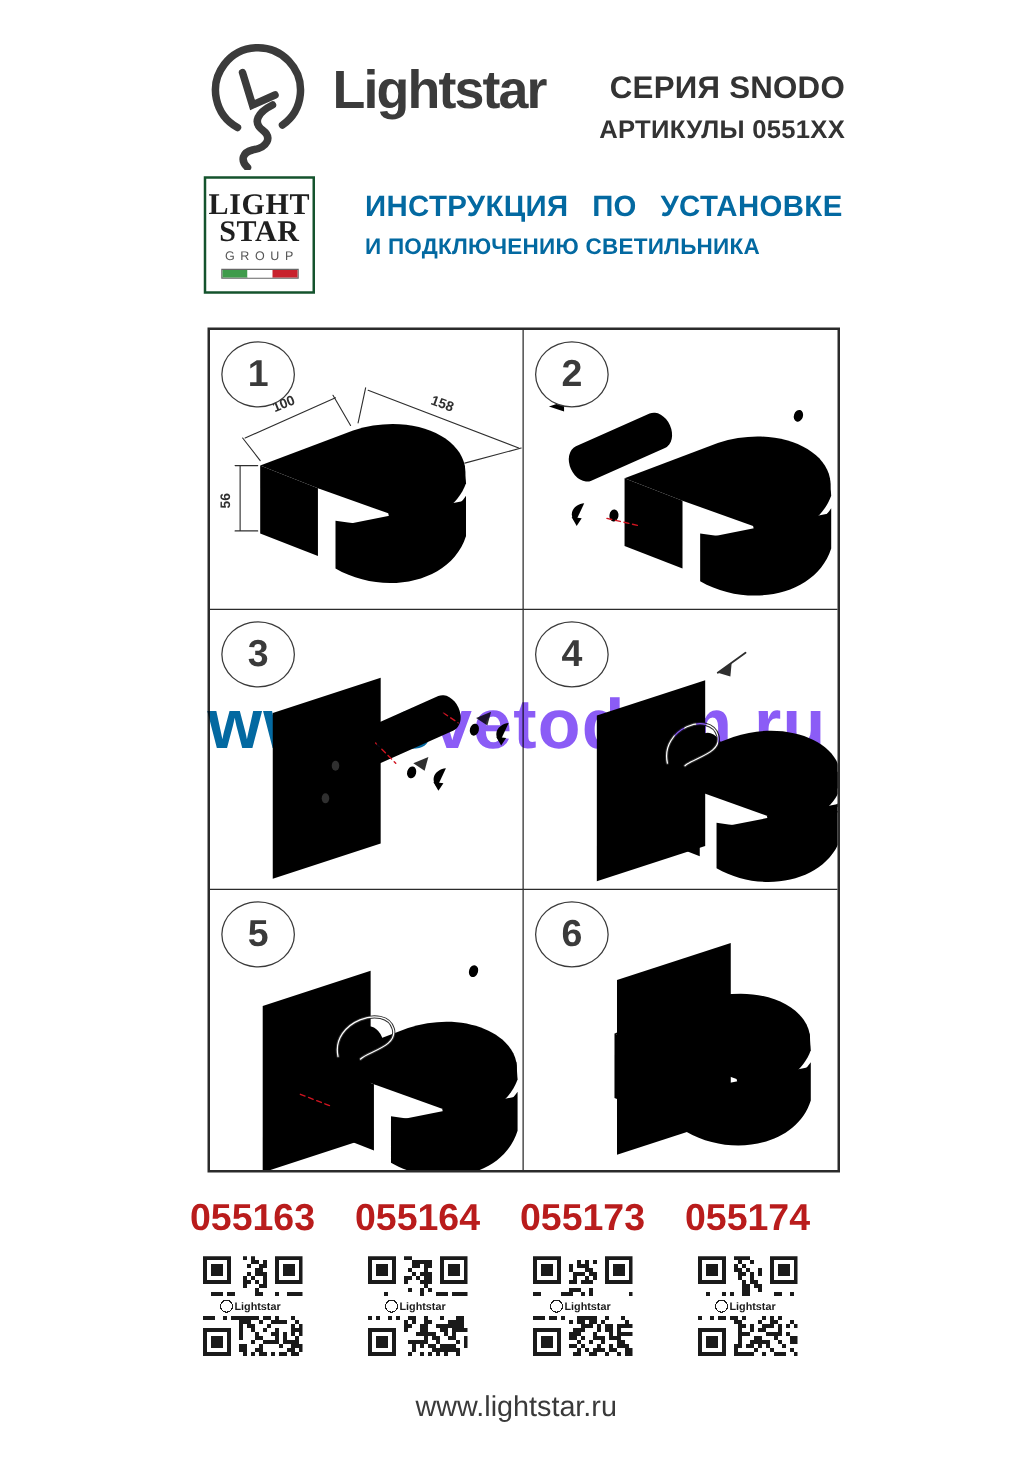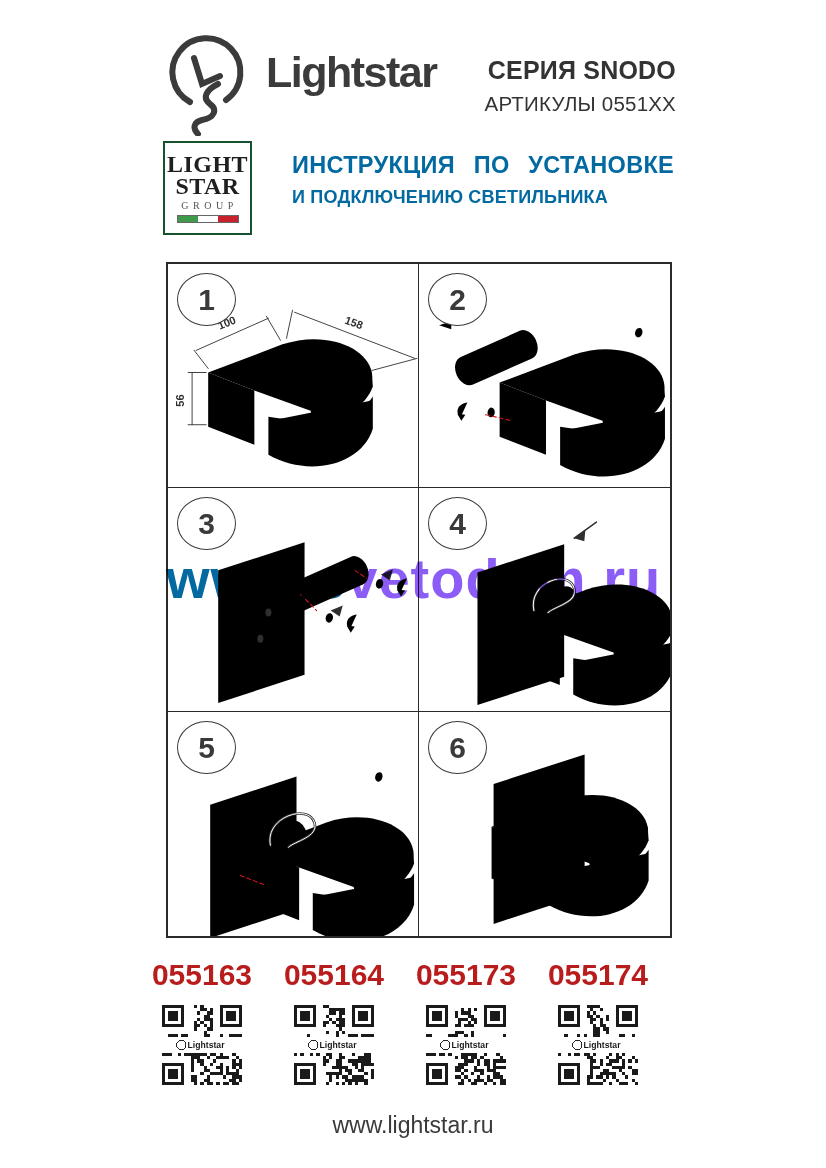--- a/index.html
+++ b/index.html
@@ -5,28 +5,28 @@
   html,body{margin:0;padding:0;background:#fff;}
   .page{position:relative;width:730px;height:1168px;background:#fff;overflow:hidden;
         font-family:"Liberation Sans",sans-serif;color:#2f2f2f;}
 
   
   .logo-svg{position:absolute;left:156px;top:26px;width:106px;height:110px;}
   .brand{position:absolute;left:266px;top:48px;font-size:43px;font-weight:bold;
          letter-spacing:-1.5px;color:#3b3b3b;}
   .series-block{position:absolute;left:452px;top:56px;width:224px;text-align:right;color:#333;}
   .series{font-size:25px;font-weight:bold;letter-spacing:0.2px;}
-  .arts{font-size:20.5px;font-weight:normal;margin-top:7px;letter-spacing:0.2px;}
+  .arts{font-size:20.5px;font-weight:bold;margin-top:7px;letter-spacing:0.2px;}
 
   
   .group-box{position:absolute;left:163px;top:141px;width:89px;height:94px;border:2px solid #14532d;
              box-sizing:border-box;display:flex;flex-direction:column;align-items:center;justify-content:center;background:#fff;}
   .gl{font-family:"Liberation Serif",serif;font-weight:bold;font-size:24px;line-height:0.92;
       letter-spacing:0.5px;color:#1f1f1f;}
-  .gl3{font-family:Liberation Serif, serif;font-size:10px;letter-spacing:4.5px;color:#555;
+  .gl3{font-family:Liberation Sans, sans-serif;font-size:10px;letter-spacing:4.5px;color:#555;
        margin-top:3px;margin-left:4px;}
   .flag{width:62px;height:8px;border:1px solid #666;display:flex;margin-top:4px;box-sizing:border-box;}
   .flag span{flex:1;}
 
   
   .title-block{position:absolute;left:292px;top:152px;width:384px;color:#0369a1;}
   .t1{font-size:23.5px;font-weight:bold;word-spacing:12px;letter-spacing:0.3px;white-space:nowrap;}
   .t2{font-size:18px;font-weight:bold;letter-spacing:0.2px;margin-top:8px;white-space:nowrap;}
 
   

